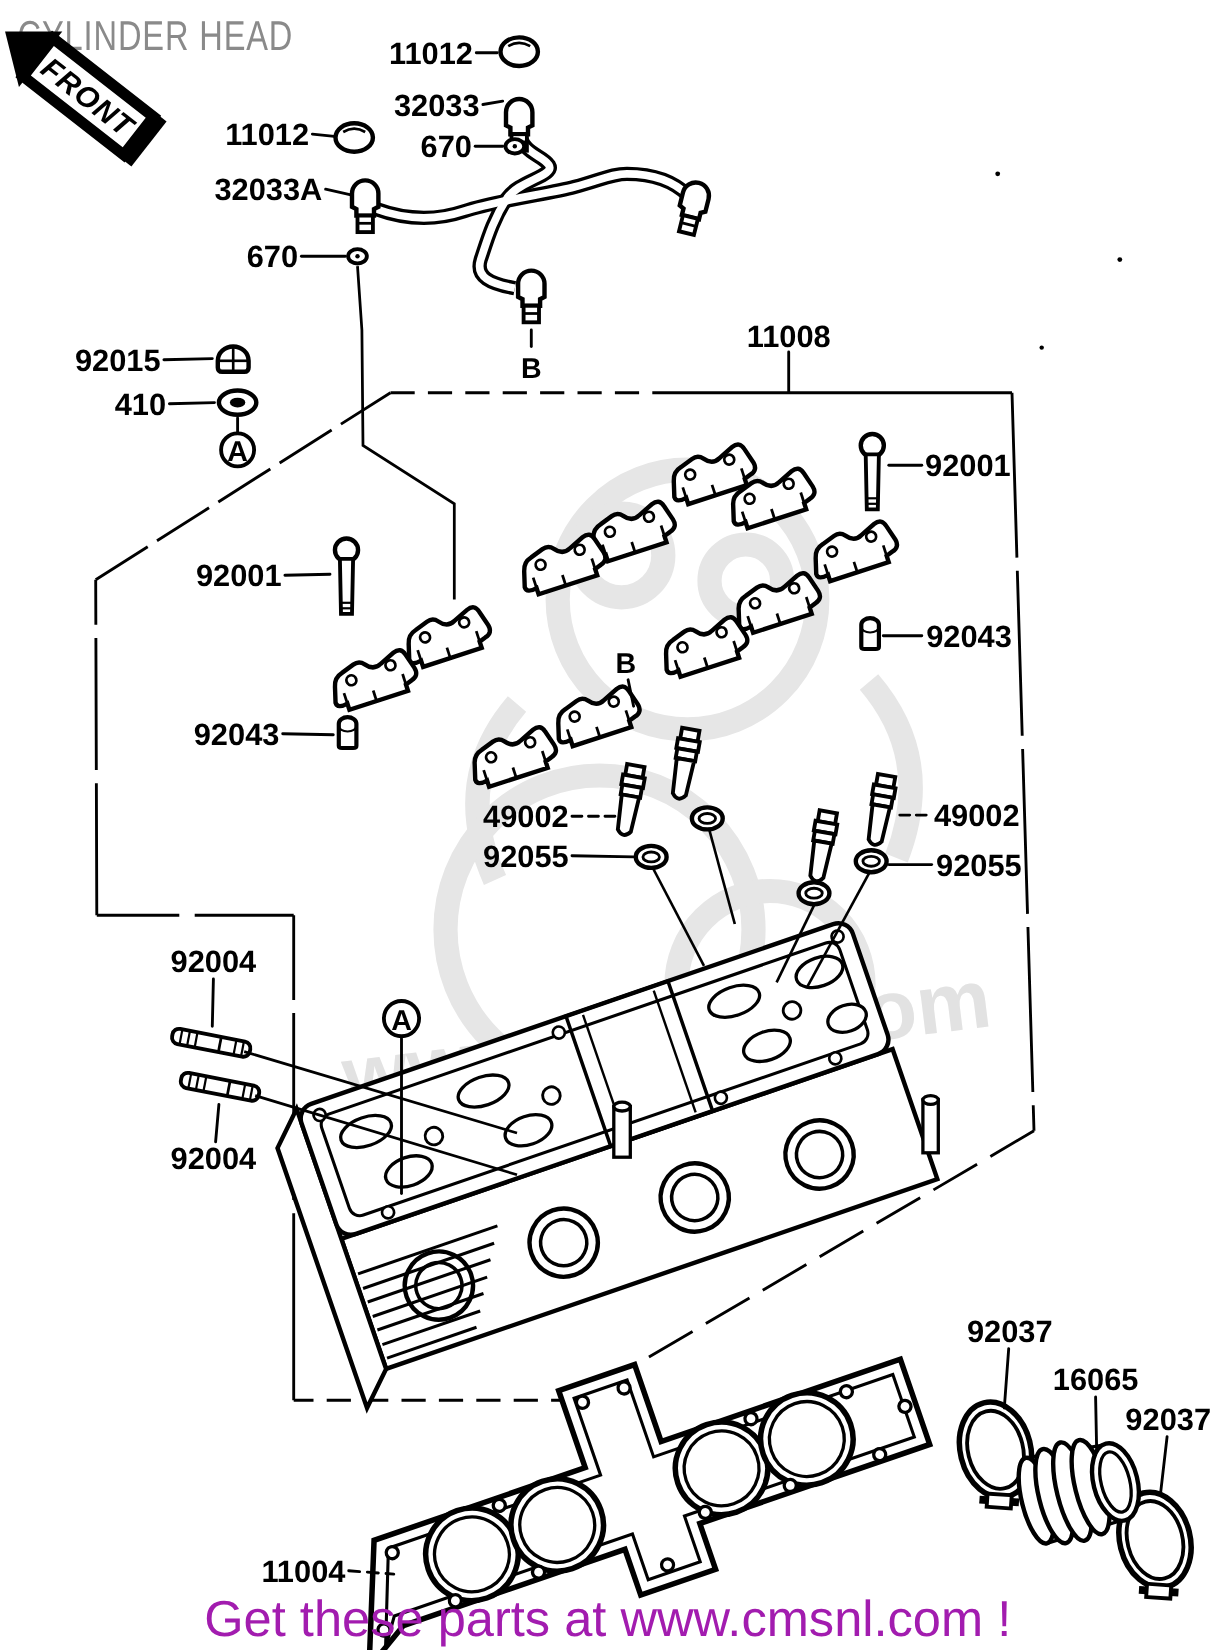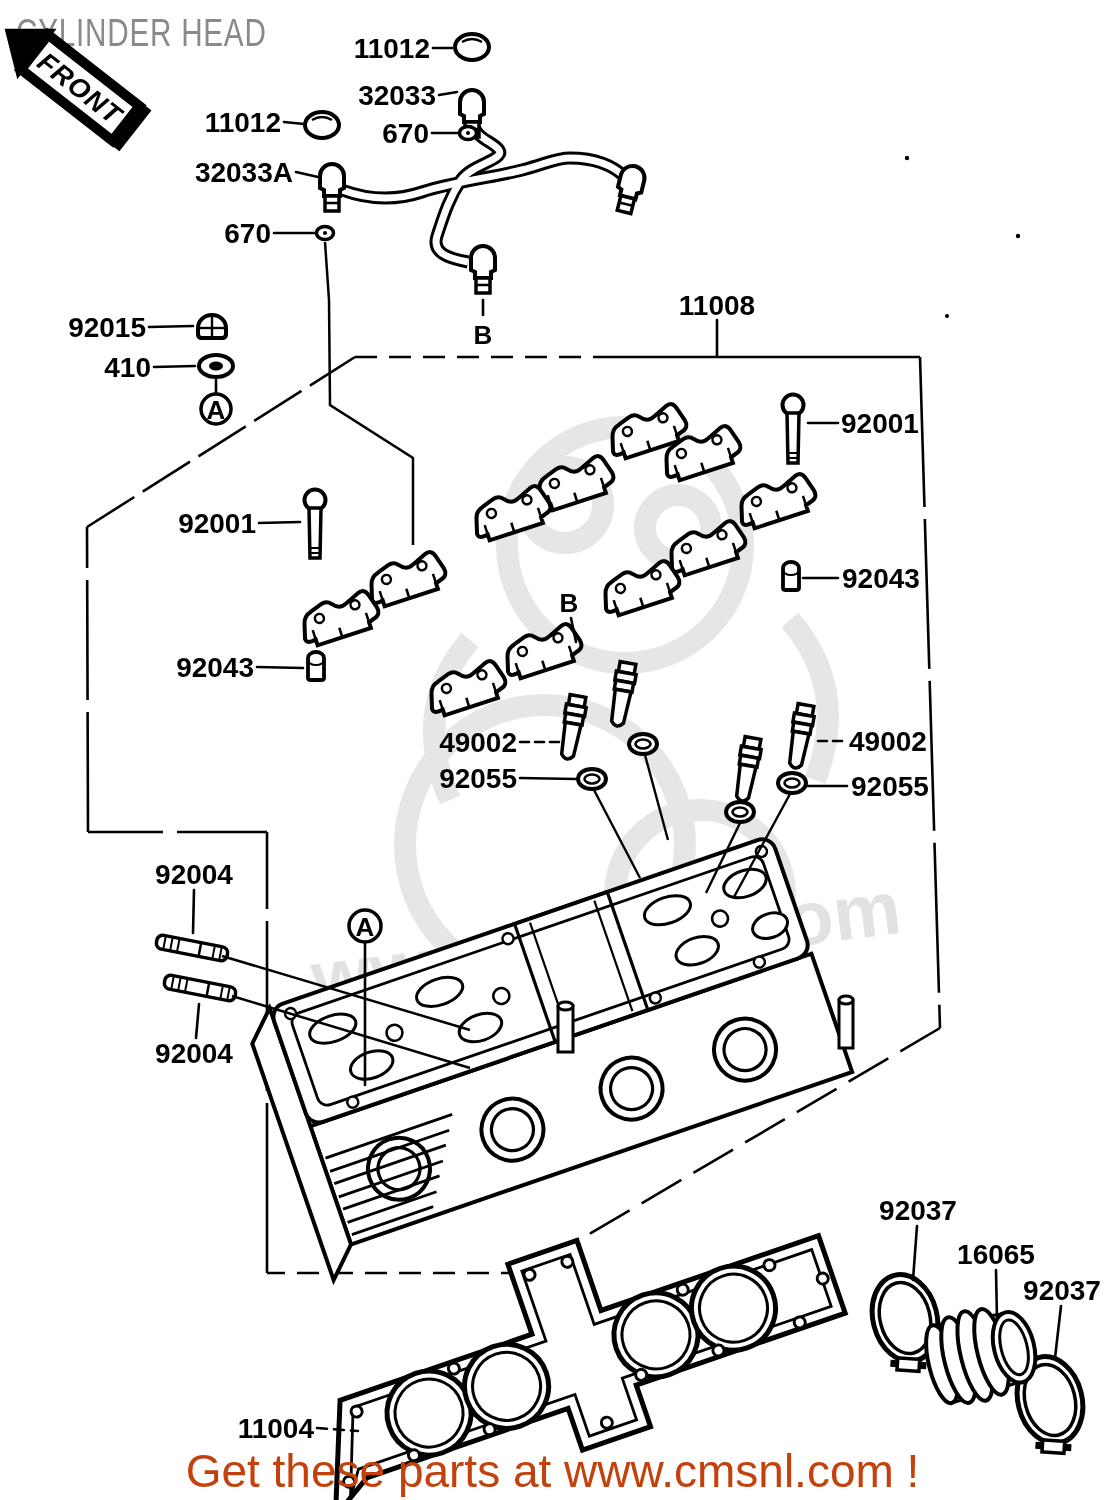--- a/index.html
+++ b/index.html
@@ -1,21 +1,21 @@
 <!DOCTYPE html>
 <html><head>
 <meta charset="utf-8">
 <style>
   html,body{margin:0;padding:0;background:#fff;}
   .stage{position:relative;width:1105px;height:1500px;background:#fff;overflow:hidden;
          font-family:"Liberation Sans",sans-serif;}
   .page-title{position:absolute;left:16px;top:12px;font-size:38px;color:#8a8a8a;
           letter-spacing:1px;transform:scaleX(.78);transform-origin:left top;white-space:nowrap;}
   .footer-banner{position:absolute;left:0;top:1444px;width:1105px;text-align:center;
-          font-size:46px;color:#c2410c;white-space:nowrap;z-index:5;}
+          font-size:46px;color:#a21caf;white-space:nowrap;z-index:5;}
   svg.art{position:absolute;left:0;top:0;z-index:2;}
   .lbl{font-family:"Liberation Sans",sans-serif;font-weight:bold;font-size:28px;fill:#000;}
   .mk{font-family:"Liberation Sans",sans-serif;font-weight:bold;font-size:26px;fill:#000;}
   .stamp{font-family:"Liberation Sans",sans-serif;font-weight:bold;font-style:italic;
          font-size:27px;fill:#000;letter-spacing:1px;}
   .wmtext{font-family:"Liberation Sans",sans-serif;font-weight:bold;font-size:76px;fill:#e2e2e2;}
 </style>
 </head>
 <body>
 

